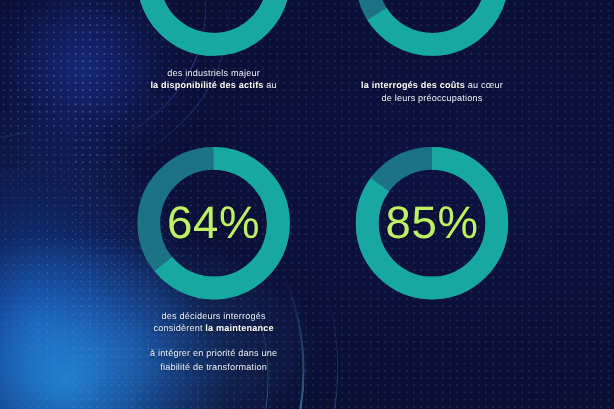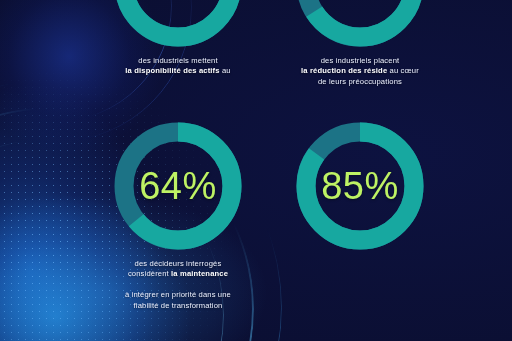--- a/index.html
+++ b/index.html
@@ -127,32 +127,32 @@
 <div id="grid">
 
   <div class="cell cell-tl">
     <div class="donut">
       <svg viewBox="0 0 134 134">
         <circle class="ring-dark" cx="67" cy="67" r="54" fill="none" stroke="#1c7386" stroke-width="19"></circle>
         <circle class="ring-value" cx="67" cy="67" r="54" fill="none" stroke="#17a8a0" stroke-width="19" transform="rotate(-90 67 67)" stroke-dasharray="244.29 339.29"></circle>
       </svg>
       <div class="donut-label"></div>
     </div>
-    <div class="caption"><span>des industriels mettent</span><br><b>la disponibilité des actifs</b><span> au</span><br></div>
+    <div class="caption"><span>des industriels majeur</span><br><b>la disponibilité des actifs</b><span> au</span><br></div>
   </div>
 
   <div class="cell cell-tr">
     <div class="donut">
       <svg viewBox="0 0 134 134">
         <circle class="ring-dark" cx="67" cy="67" r="54" fill="none" stroke="#1c7386" stroke-width="19"></circle>
         <circle class="ring-value" cx="67" cy="67" r="54" fill="none" stroke="#17a8a0" stroke-width="19" transform="rotate(-90 67 67)" stroke-dasharray="223.93 339.29"></circle>
       </svg>
       <div class="donut-label"></div>
     </div>
-    <div class="caption"><span>des industriels placent</span><br><b>la réduction des réside</b><span> au cœur</span><br><span>de leurs préoccupations</span></div>
+    <div class="caption"><br><b>la interrogés des coûts</b><span> au cœur</span><br><span>de leurs préoccupations</span></div>
   </div>
 
   <div class="cell cell-bl">
     <div class="donut">
       <svg viewBox="0 0 134 134">
         <circle class="ring-dark" cx="67" cy="67" r="54" fill="none" stroke="#1c7386" stroke-width="19"></circle>
         <circle class="ring-value" cx="67" cy="67" r="54" fill="none" stroke="#17a8a0" stroke-width="19" transform="rotate(-90 67 67)" stroke-dasharray="217.15 339.29"></circle>
       </svg>
       <div class="donut-label">64%</div>
     </div>

